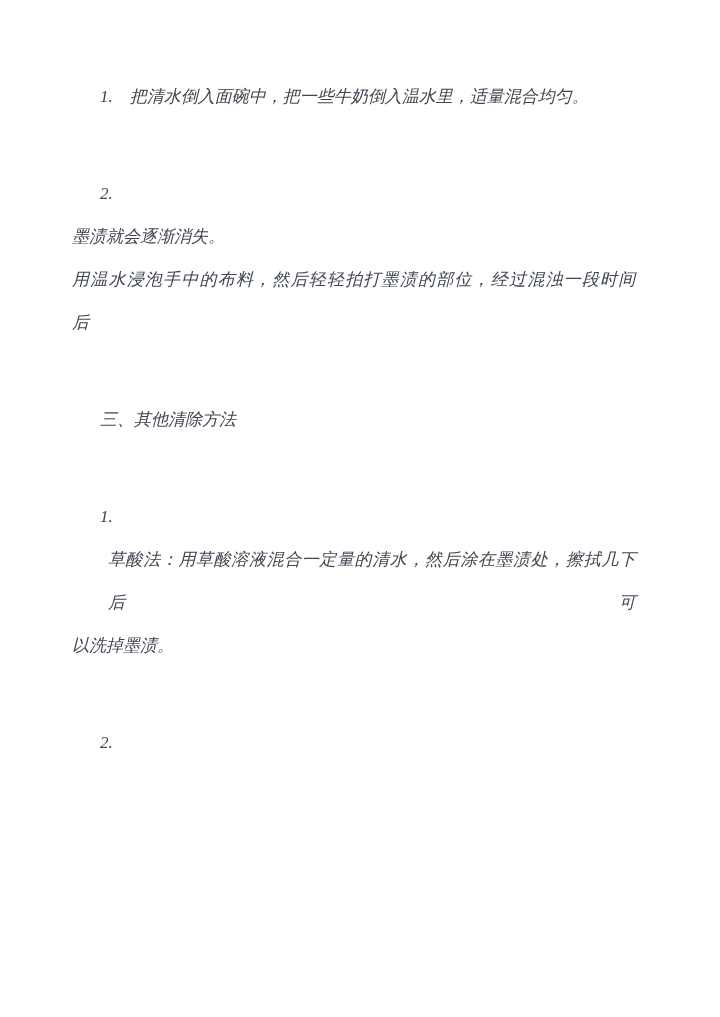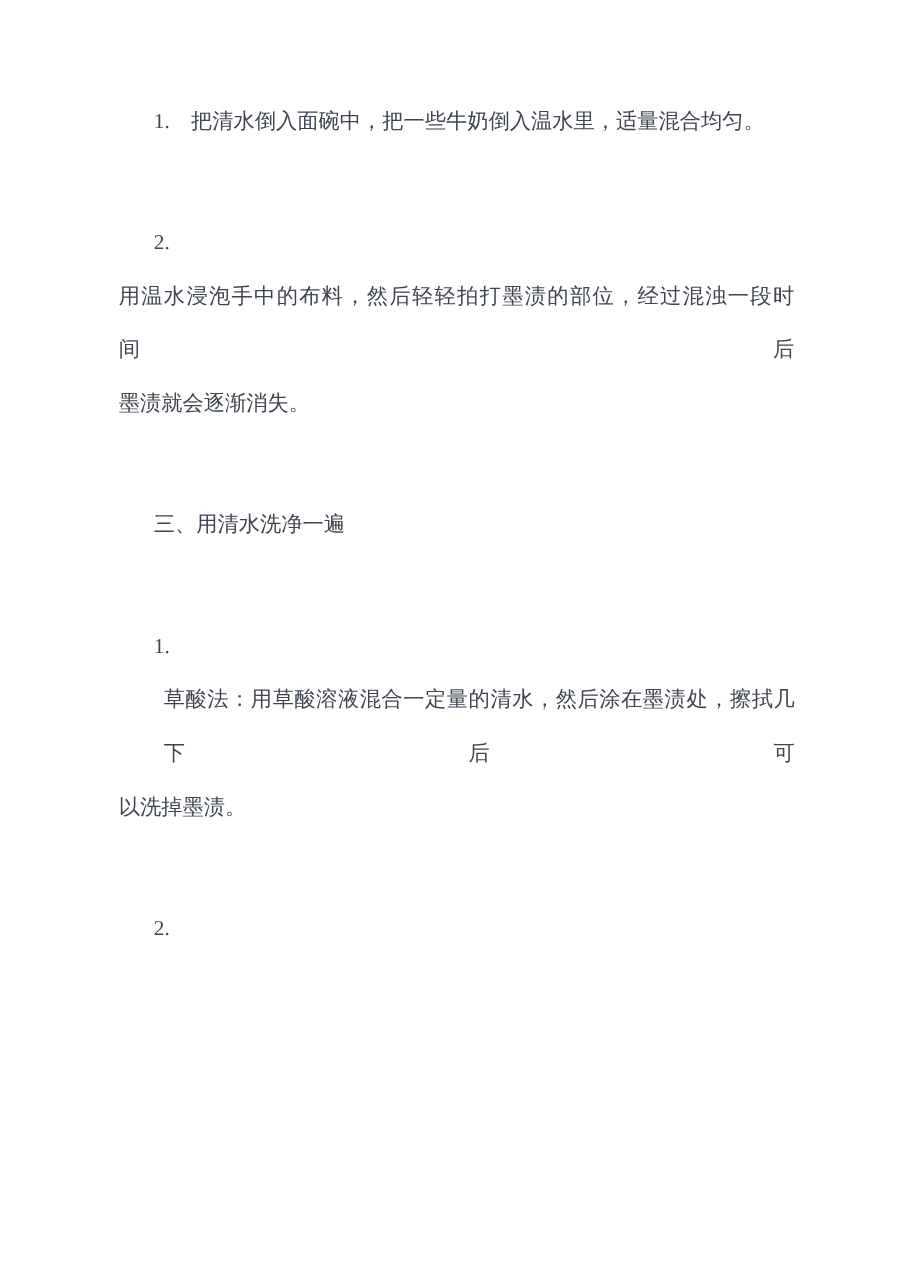--- a/index.html
+++ b/index.html
@@ -10,21 +10,22 @@
   body {
     width: 720px;
     height: 1017px;
     overflow: hidden;
     font-family: "Liberation Serif", "DejaVu Serif", serif;
     color: #3f4550;
   }
   .doc {
     box-sizing: border-box;
     width: 720px;
-    padding: 75px 84px 0 95px;
+    padding: 75px 84px 0 72px;
+    font-style: italic;
   }
   .group {
     margin: 0 0 54px 0;
   }
   .group:last-child {
     margin-bottom: 0;
   }
   .line {
     font-size: 17px;
     line-height: 43px;
@@ -48,27 +49,27 @@
 <body>
 
 <div class="doc">
 
   <div class="group">
     <div class="line indent">1.　把清水倒入面碗中，把一些牛奶倒入温水里，适量混合均匀。</div>
   </div>
 
   <div class="group">
     <div class="line indent">2.</div>
+    <div class="line">墨渍就会逐渐消失。</div>
     <div class="line fill ls1">用温水浸泡手中的布料，然后轻轻拍打墨渍的部位，经过混浊一段时间后</div>
-    <div class="line">墨渍就会逐渐消失。</div>
   </div>
 
 
   <div class="group">
-    <div class="line indent">三、用清水洗净一遍</div>
+    <div class="line indent">三、其他清除方法</div>
   </div>
 
   <div class="group">
     <div class="line indent">1.</div>
     <div class="line fill ls2">草酸法：用草酸溶液混合一定量的清水，然后涂在墨渍处，擦拭几下后可</div>
     <div class="line">以洗掉墨渍。</div>
   </div>
 
   <div class="group">
     <div class="line indent">2.</div>

